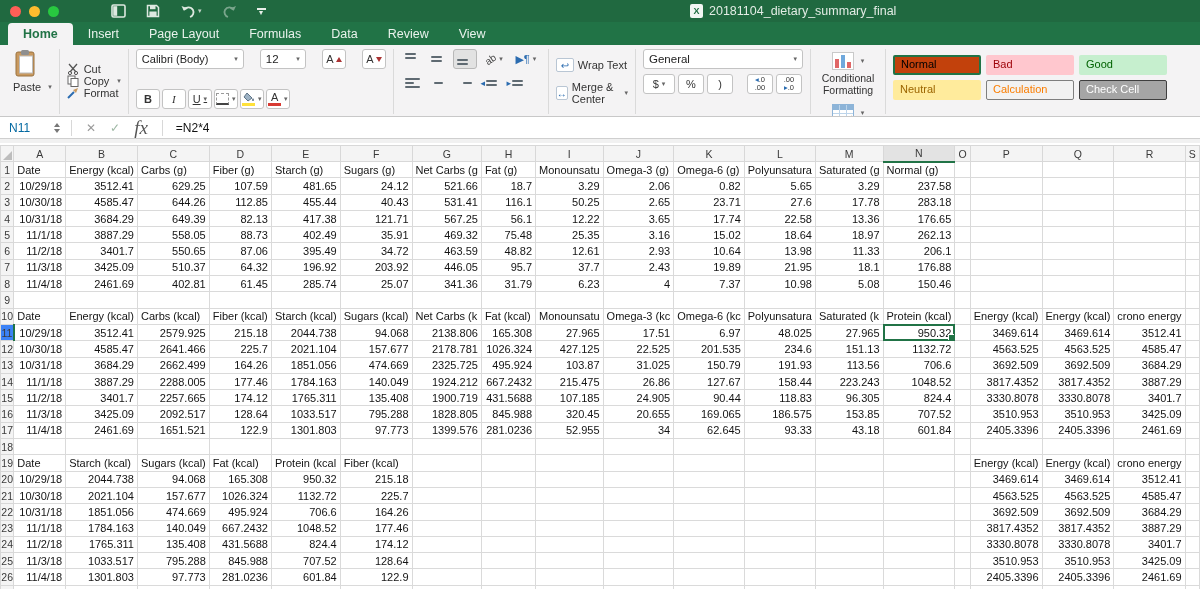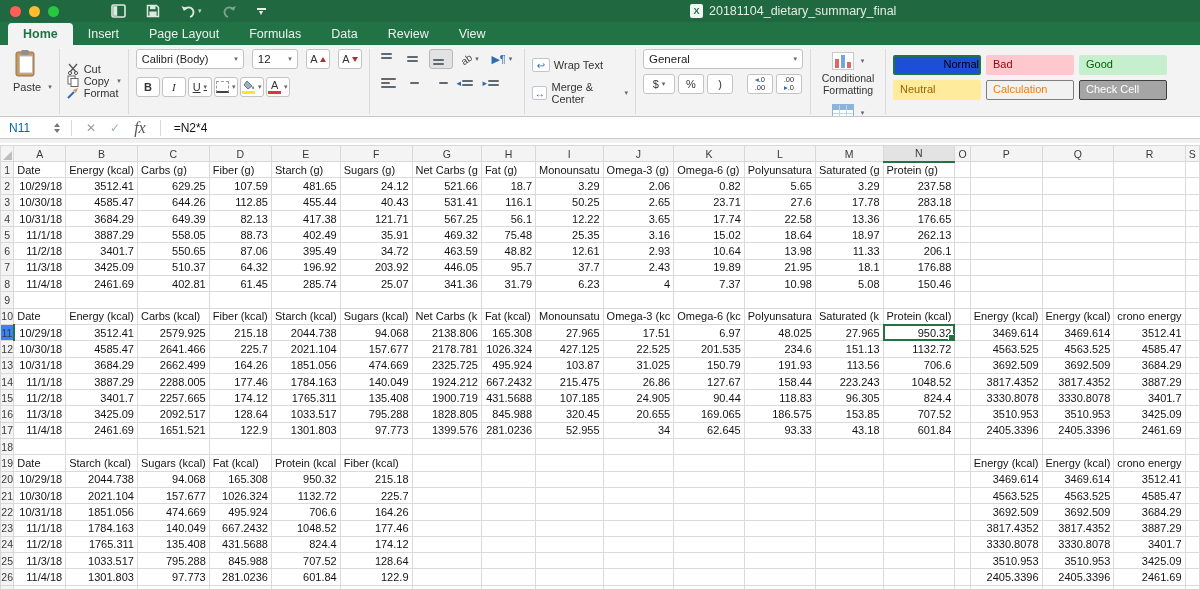--- a/index.html
+++ b/index.html
@@ -39,21 +39,21 @@
   .caret{font-size:7px;color:#666;margin-left:3px}
   .row{display:flex;align-items:center;gap:4px}
   
   .grp-paste{align-items:flex-start;justify-content:flex-start;width:54px}
   .grp-clip{justify-content:center;padding-top:2px;padding-bottom:4px}
   .grp-clip .row{gap:5px}
   .grp-clip .lbl{font-size:11px}
   
   .combo{height:20px;border:1px solid #c3c3c3;background:#fff;border-radius:3px;display:flex;
     align-items:center;padding:0 5px;font-size:11.5px;color:#222;justify-content:space-between}
-  .fontrow{display:flex;gap:8px;margin-bottom:8px}
+  .fontrow{display:flex;gap:16px;margin-bottom:20px}
   .toolrow{display:flex;gap:2px;align-items:center}
   .tbtn{width:24px;height:20px}
   .b{font-weight:bold}.i{font-style:italic;font-family:"Liberation Serif",serif}
   .u{text-decoration:underline}
   .colorbar{display:block;width:13px;height:3px;margin-top:1px}
   .stack{display:flex;flex-direction:column;align-items:center;line-height:10px}
   .tri-up{width:0;height:0;border-left:3px solid transparent;border-right:3px solid transparent;
     border-bottom:5px solid #a33;display:inline-block;margin-left:2px}
   .tri-dn{width:0;height:0;border-left:3px solid transparent;border-right:3px solid transparent;
     border-top:5px solid #a33;display:inline-block;margin-left:2px}
@@ -101,21 +101,21 @@
   .chip{font-size:11px;line-height:17px;padding-left:6px;border:1px solid transparent;border-radius:2px;
     white-space:nowrap;overflow:hidden}
   
   .fbar{height:22px;background:#fff;border-bottom:1px solid #cfcfcf;display:flex;align-items:center;font-size:12px}
   .namebox{width:64px;padding:0 4px 0 9px;display:flex;align-items:center;justify-content:space-between;color:#0369a1}
   .spin{display:flex;flex-direction:column;gap:2px}
   .spin b{width:0;height:0;border-left:3px solid transparent;border-right:3px solid transparent}
   .spin .up{border-bottom:4px solid #777}.spin .dn{border-top:4px solid #777}
   .vsep{width:1px;height:16px;background:#d8d8d8;margin:0 7px}
   .fico{color:#9a9a9a;font-size:12px;margin:0 7px}
-  .fx{font-family:"Liberation Serif",serif;font-style:italic;color:#555;font-size:16px;margin:0 7px}
+  .fx{font-family:"Liberation Serif",serif;font-style:italic;color:#555;font-size:19px;margin:0 7px}
   .formula{color:#111;margin-left:6px}
   .gapstrip{height:4px;background:#f1f1f1}
   
   .sheet{position:absolute;top:145px;left:0;width:1200px;height:444px;overflow:hidden;background:#fff}
   table{border-collapse:collapse;table-layout:fixed}
   th,td{font-weight:normal;overflow:hidden;white-space:nowrap}
   .colhead,.rowhead,.corner{background:#f4f4f4;border:1px solid #d8d8d8;font-size:10.5px;color:#3a3a3a;
     text-align:center;height:16px}
   .colhead.sel{background:#e3e3e3;border-bottom:2px solid #217346}
   .rowhead.sel{background:#3b82f6;border-right:2px solid #217346}
@@ -401,21 +401,21 @@
           <span class="faticon"></span>
           <span class="caret">▾</span>
         </span>
       <span class="lbl">Format
 as Table</span>
     </div>
   </div>
 
   <div class="grp grp-styles">
     <div class="chips">
-        <div class="chip" style="background: #1d4ed8; color: rgb(0, 0, 0); border: 2px solid rgb(33, 115, 70); line-height: 15px; text-align: right;">Normal</div>
+        <div class="chip" style="background: #c2410c; color: rgb(0, 0, 0); border: 2px solid rgb(33, 115, 70); line-height: 15px;">Normal</div>
         <div class="chip" style="background: rgb(255, 199, 206); color: rgb(156, 0, 6);">Bad</div>
         <div class="chip" style="background: rgb(198, 239, 206); color: rgb(0, 97, 0);">Good</div>
         <div class="chip" style="background: rgb(255, 235, 156); color: rgb(156, 101, 0);">Neutral</div>
         <div class="chip" style="background: rgb(242, 242, 242); color: rgb(250, 125, 0); border: 1px solid rgb(127, 127, 127);">Calculation</div>
         <div class="chip" style="background: rgb(165, 165, 165); color: rgb(255, 255, 255); border: 1px solid rgb(63, 63, 63);">Check Cell</div>
       </div>
   </div>
 </div>
 
 <div class="fbar">
@@ -492,21 +492,21 @@
           <td class="cell">Fiber (g)</td>
           <td class="cell">Starch (g)</td>
           <td class="cell">Sugars (g)</td>
           <td class="cell">Net Carbs (g</td>
           <td class="cell">Fat (g)</td>
           <td class="cell">Monounsatu</td>
           <td class="cell">Omega-3 (g)</td>
           <td class="cell">Omega-6 (g)</td>
           <td class="cell">Polyunsatura</td>
           <td class="cell">Saturated (g</td>
-          <td class="cell">Protein (g)</td>
+          <td class="cell">Normal (g)</td>
           <td class="cell"></td>
           <td class="cell"></td>
           <td class="cell"></td>
           <td class="cell"></td>
           <td class="cell"></td>
         </tr>
         <tr>
           <th class="rowhead">2</th>
           <td class="cell num">10/29/18</td>
           <td class="cell num">3512.41</td>

